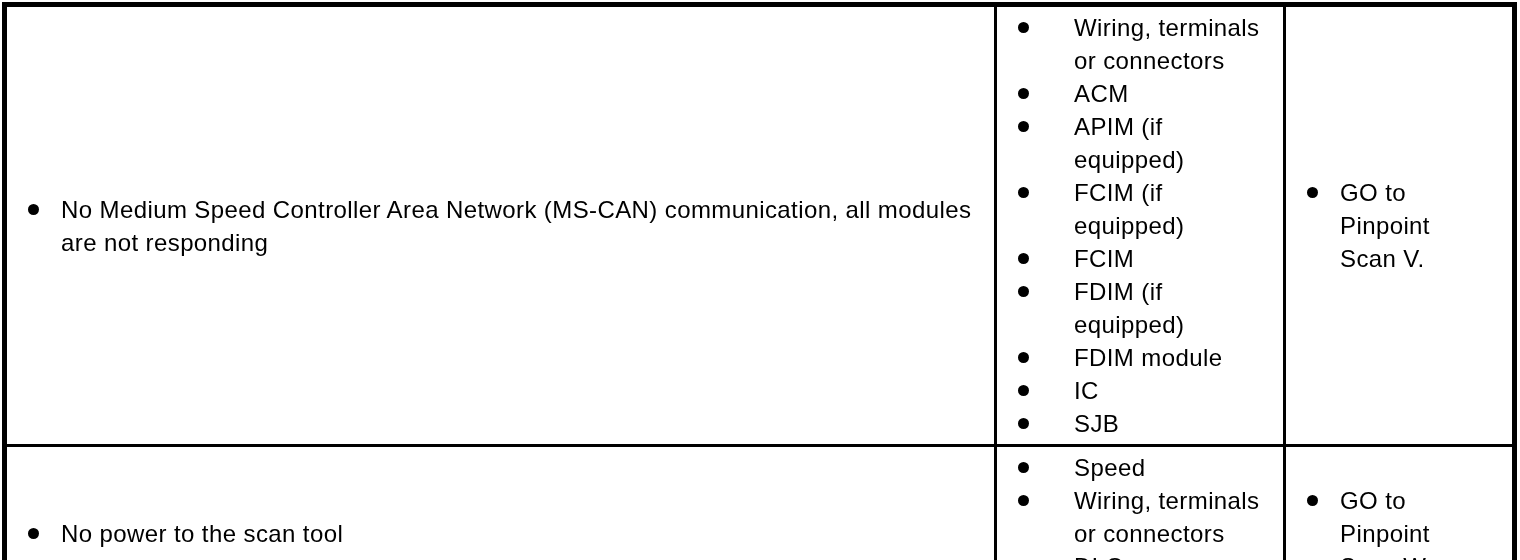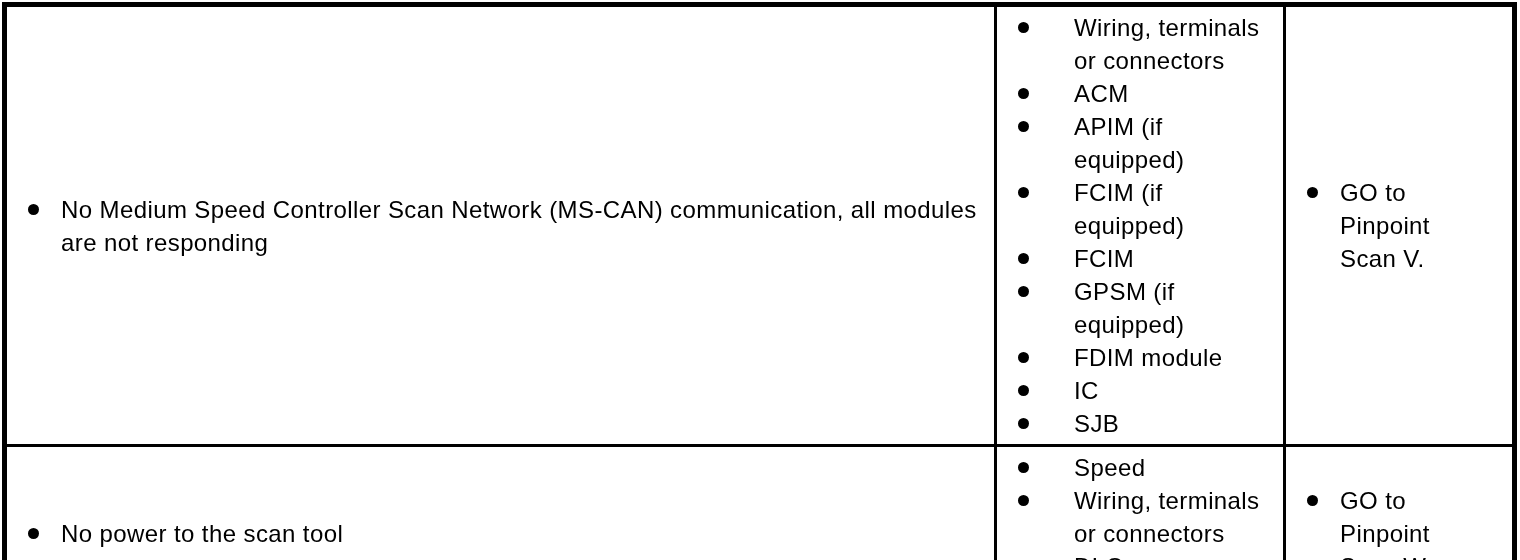--- a/index.html
+++ b/index.html
@@ -70,21 +70,21 @@
       <col style="width:991px">
       <col style="width:289px">
       <col style="width:230px">
     </colgroup>
     <tbody>
   <tr class="row-1">
     <td class="col-symptom">
       <ul class="bullet-list">
               <li>
                 <span class="bullet"></span>
-                <span class="li-text">No Medium Speed Controller Scan Network (MS-CAN) communication, all modules are not responding</span>
+                <span class="li-text">No Medium Speed Controller Area Network (MS-CAN) communication, all modules are not responding</span>
               </li>
             </ul>
     </td>
     <td class="col-sources">
       <ul class="bullet-list">
               <li>
                 <span class="bullet"></span>
                 <span class="li-text">Wiring, terminals or connectors</span>
               </li>
               <li>
@@ -98,21 +98,21 @@
               <li>
                 <span class="bullet"></span>
                 <span class="li-text">FCIM (if equipped)</span>
               </li>
               <li>
                 <span class="bullet"></span>
                 <span class="li-text">FCIM</span>
               </li>
               <li>
                 <span class="bullet"></span>
-                <span class="li-text">GPSM (if equipped)</span>
+                <span class="li-text">FDIM (if equipped)</span>
               </li>
               <li>
                 <span class="bullet"></span>
                 <span class="li-text">FDIM module</span>
               </li>
               <li>
                 <span class="bullet"></span>
                 <span class="li-text">IC</span>
               </li>
               <li>

